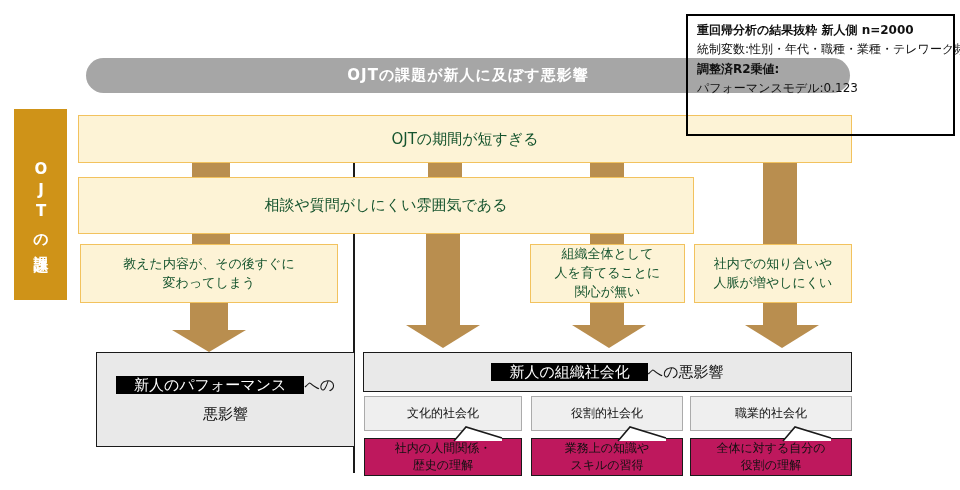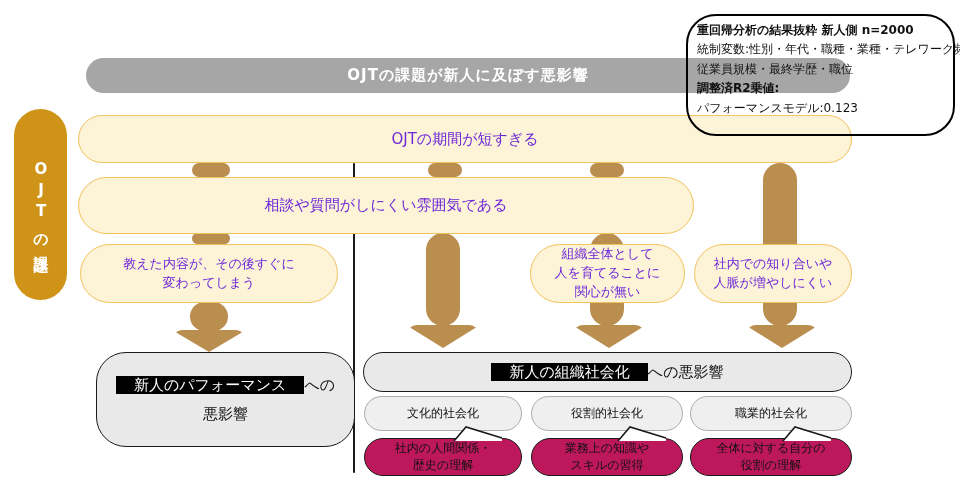--- a/index.html
+++ b/index.html
@@ -1,38 +1,38 @@
 <!DOCTYPE html>
 <html><head>
 <meta charset="utf-8">
 <style>
   html,body{margin:0;padding:0;background:#fff;}
   .canvas{
     position:relative;width:960px;height:490px;background:#fff;overflow:hidden;
     font-family:"DejaVu Sans","Liberation Sans",sans-serif;
   }
-  .abs{position:absolute;box-sizing:border-box;border-radius:30px;}
+  .abs{position:absolute;box-sizing:border-box;}
   
   .pill{
     left:86px;top:58px;width:764px;height:35px;border-radius:18px;
     background:#a6a6a6;color:#fff;font-size:15px;font-weight:bold;
     display:flex;align-items:center;justify-content:center;letter-spacing:1px;z-index:3;
   }
   
   .gold-box{
     left:14px;top:109px;width:53px;height:191px;background:#cf9318;z-index:3;
     display:flex;align-items:center;justify-content:center;
   }
   .gold-box span{
     writing-mode:vertical-rl;text-orientation:upright;color:#fff;
     font-size:15px;font-weight:600;letter-spacing:3px;
   }
   
   .cream{
-    background:#fdf3d6;border:1.5px solid #f2c25e;color:#6d28d9;
+    background:#fdf3d6;border:1.5px solid #f2c25e;color:#14532d;
     display:flex;flex-direction:column;align-items:center;justify-content:center;
     text-align:left;z-index:4;
   }
   .band{font-size:15px;}
   .small-cause{font-size:13px;line-height:1.45;}
   
   .tan{background:#b98e4f;z-index:2;}
   .tan-head{background:#b98e4f;z-index:2;clip-path:polygon(0 0,100% 0,50% 100%);}
   
   .divider{left:353px;top:163px;width:1.5px;height:310px;background:#1a1a1a;z-index:1;}
@@ -163,18 +163,17 @@
       <polygon points="2,14 14,0 50,11 50,14" fill="#ffffff"></polygon>
       <polyline points="2,14 14,0 50,11" fill="none" stroke="#1a1a1a" stroke-width="1.6"></polyline>
     </svg>
     <div>全体に対する自分の</div>
     <div>役割の理解</div>
   </div>
 
   <div class="abs note">
     <div class="bold">重回帰分析の結果抜粋 新人側  n=2000</div>
     <div>統制変数:性別・年代・職種・業種・テレワーク頻度・</div>
-    <div>従業員規模・最終学歴・職位</div>
     <div class="bold">調整済R2乗値:</div>
     <div>パフォーマンスモデル:0.123</div>
   </div>
 
 </div>
 
 </body></html>

